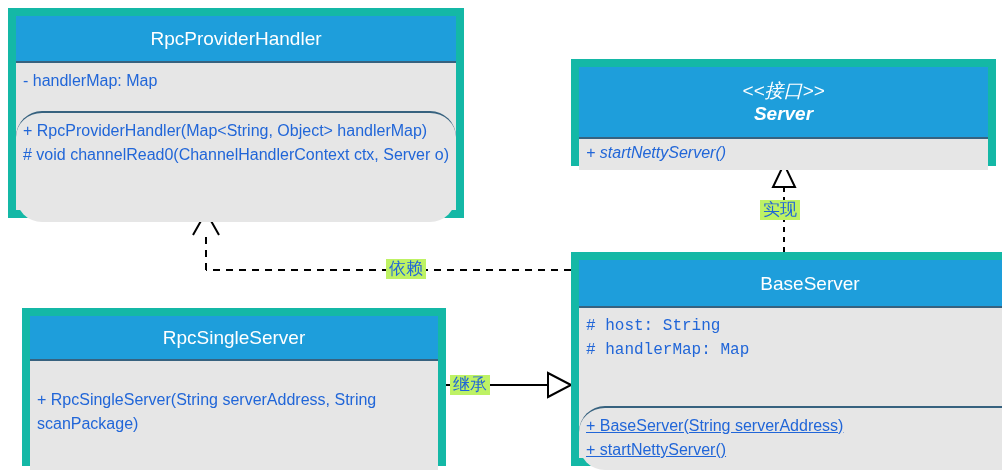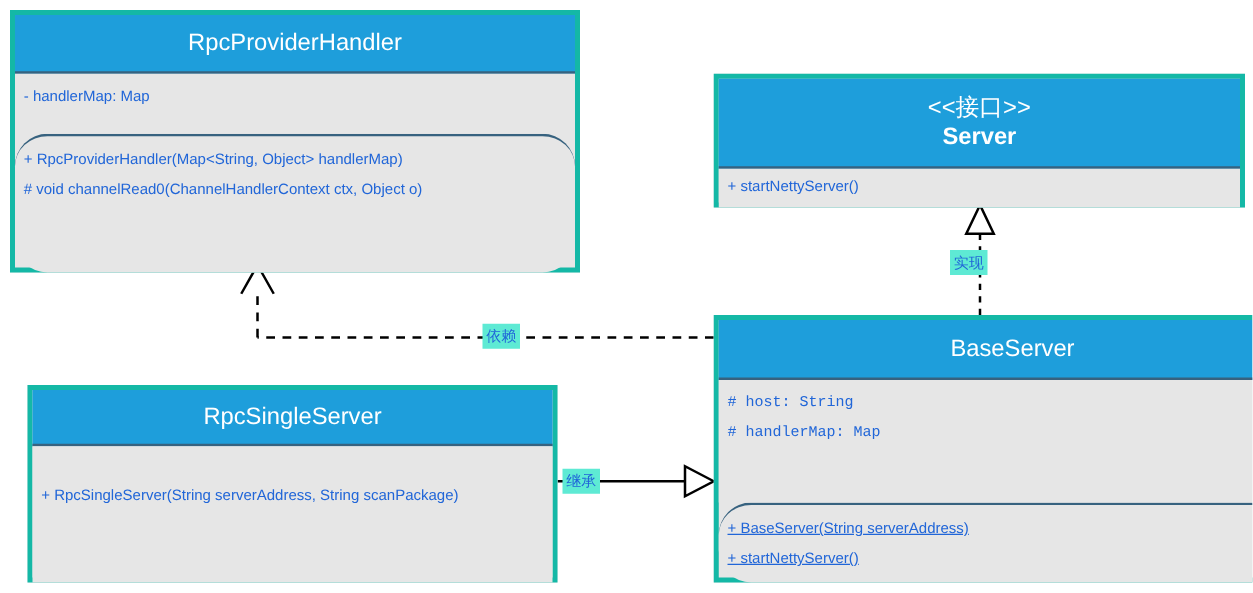--- a/index.html
+++ b/index.html
@@ -13,21 +13,21 @@
     height: 474px;
     background: #ffffff;
     font-family: "Liberation Sans", "DejaVu Sans", sans-serif;
     overflow: hidden;
   }
 
   
   .uml-class {
     position: absolute;
     box-sizing: border-box;
-    border: 4px solid #14b8a6;
+    border: 8px solid #14b8a6;
     background: #e6e6e6;
   }
   .uml-header {
     box-sizing: border-box;
     background: #1e9edb;
     color: #ffffff;
     text-align: center;
     font-size: 19px;
     line-height: 23px;
     display: flex;
@@ -42,21 +42,21 @@
   }
   .uml-header .cls-name-bold {
     font-weight: bold;
     font-size: 19px;
     text-align: right;
   }
   .uml-compartment {
     box-sizing: border-box;
     padding: 6px 7px 8px 7px;
     color: #2166d8;
-    font-size: 12px;
+    font-size: 16px;
     line-height: 24px;
     background: #e6e6e6;
   }
   .uml-compartment.divider-top {
     border-top: 2px solid #37627f;
     border-radius: 26px;
   }
   .uml-compartment .member {
     white-space: normal;
   }
@@ -66,23 +66,23 @@
     position: absolute;
     left: 0;
     top: 0;
     width: 1002px;
     height: 474px;
     pointer-events: none;
   }
   .edge-label {
     position: absolute;
     color: #2166d8;
-    font-size: 12px;
+    font-size: 17px;
     line-height: 20px;
-    background: #5eead4;
+    background: #bef264;
     padding: 0 3px;
     white-space: nowrap;
   }
 </style>
 </head>
 <body>
 
 <div id="canvas">
 
   <svg id="wires" viewBox="0 0 1002 474" xmlns="http://www.w3.org/2000/svg">
@@ -112,25 +112,25 @@
 
   <div class="uml-class" style="left:8px; top:8px; width:456px; height:210px;">
     <div class="uml-header" style="height:47px;">
       <span>RpcProviderHandler</span>
     </div>
     <div class="uml-compartment" style="height:48px;">
       <div class="member">- handlerMap: Map</div>
     </div>
     <div class="uml-compartment divider-top" style="height:111px;">
       <div class="member">+ RpcProviderHandler(Map&lt;String, Object&gt; handlerMap)</div>
-      <div class="member"># void channelRead0(ChannelHandlerContext ctx, Object o)</div>
+      <div class="member"># void channelRead0(ChannelHandlerContext ctx, Server o)</div>
     </div>
   </div>
 
-  <div class="uml-class" style="left:571px; top:59px; width:425px; height:107px;">
+  <div class="uml-class" style="left:571px; top:59px; width:425px; height:107px;font-style:italic;">
     <div class="uml-header" style="height:72px;">
       <span class="stereotype">&lt;&lt;接口&gt;&gt;</span>
       <span class="cls-name-bold">Server</span>
     </div>
     <div class="uml-compartment" style="height:31px; padding-top:2px;">
       <div class="member">+ startNettyServer()</div>
     </div>
   </div>
 
   <div class="uml-class" style="left:571px; top:252px; width:478px; height:214px;">

